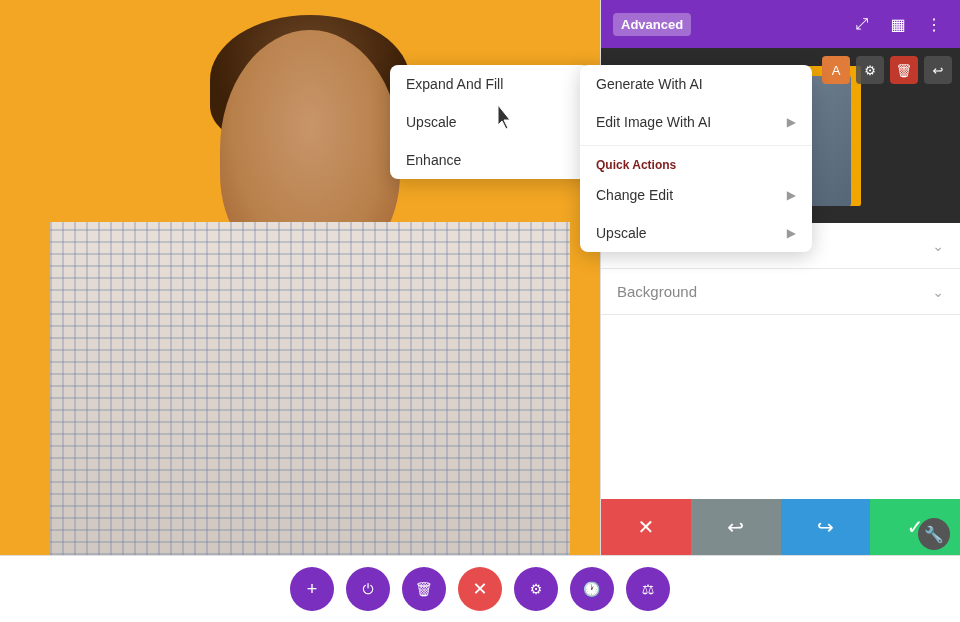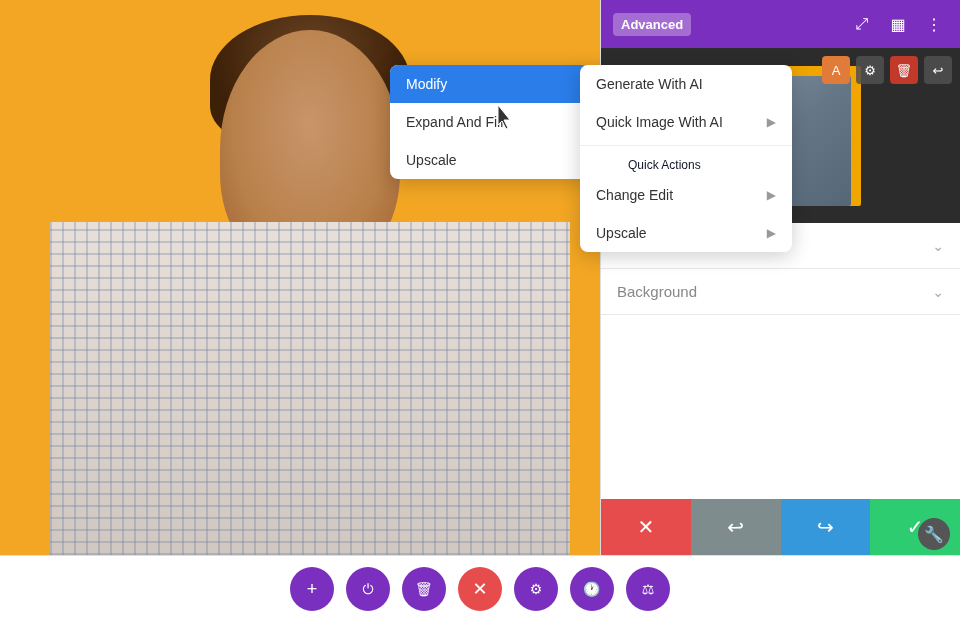--- a/index.html
+++ b/index.html
@@ -216,21 +216,21 @@
       overflow: hidden;
     }
 
     .context-menu-inner {
       position: absolute;
       top: 65px;
       left: 580px;
       background: white;
       border-radius: 8px;
       box-shadow: 0 4px 20px rgba(0,0,0,0.2);
-      width: 212px;
+      width: 232px;
       z-index: 50;
       overflow: hidden;
     }
 
     .menu-item {
       padding: 11px 16px;
       font-size: 14px;
       color: #333;
       cursor: pointer;
       display: flex;
@@ -244,24 +244,23 @@
     }
 
     .menu-item .arrow {
       font-size: 12px;
       color: #999;
     }
 
     .menu-section-label {
       padding: 8px 16px 4px;
       font-size: 12px;
-      color: #0f172a;
-      font-weight: 400;
+      color: #7f1d1d;
+      font-weight: 700;
       text-transform: none;
-      margin-left: 32px;
     }
 
     .menu-divider {
       height: 1px;
       background: #eee;
       margin: 4px 0;
     }
 
     
     .cursor-indicator {
@@ -395,37 +394,37 @@
 
   <div class="panel-bottom-actions">
     <button class="action-btn red">✕</button>
     <button class="action-btn gray">↩</button>
     <button class="action-btn blue">↪</button>
     <button class="action-btn green">✓</button>
   </div>
 </div>
 
 <div class="context-menu-outer">
-  <div class="menu-item active">
-    <span>Modify</span>
-  </div>
   <div class="menu-item">
     <span>Expand And Fill</span>
   </div>
   <div class="menu-item">
     <span>Upscale</span>
   </div>
+  <div class="menu-item">
+    <span>Enhance</span>
+  </div>
 </div>
 
 <div class="context-menu-inner">
   <div class="menu-item">
     <span>Generate With AI</span>
   </div>
   <div class="menu-item">
-    <span>Quick Image With AI</span>
+    <span>Edit Image With AI</span>
     <span class="arrow">▶</span>
   </div>
   <div class="menu-divider"></div>
   <div class="menu-section-label">Quick Actions</div>
   <div class="menu-item">
     <span>Change Edit</span>
     <span class="arrow">▶</span>
   </div>
   <div class="menu-item">
     <span>Upscale</span>

